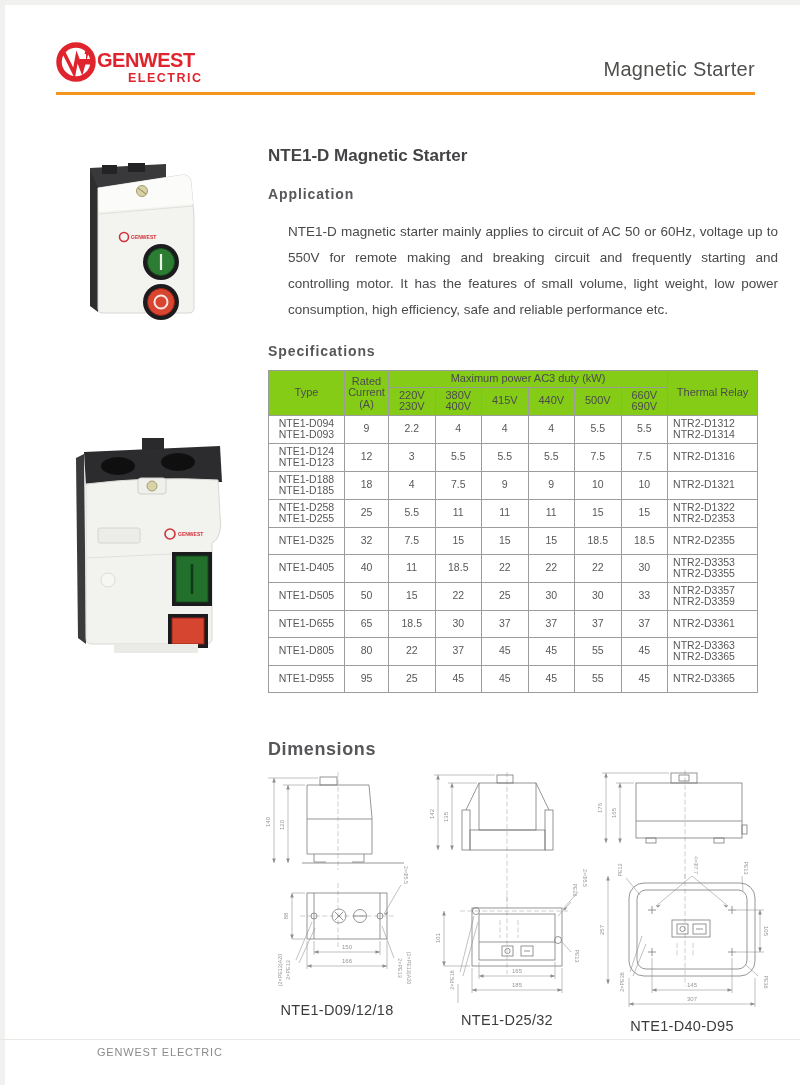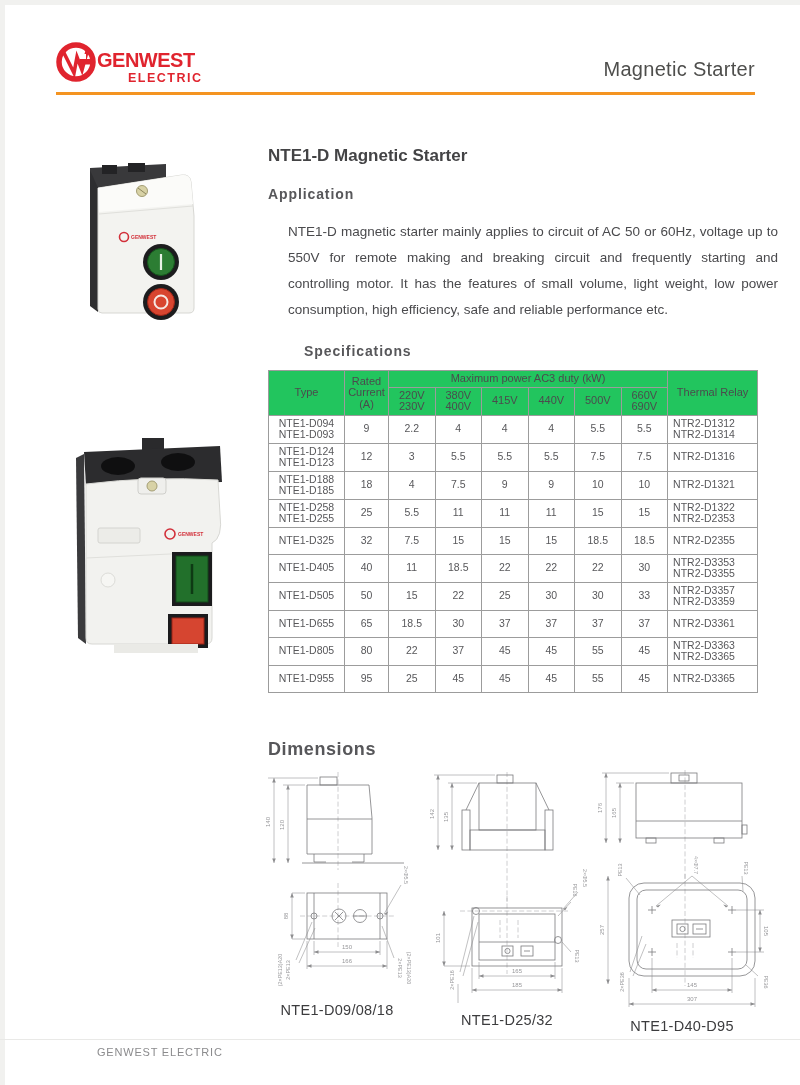--- a/index.html
+++ b/index.html
@@ -11,35 +11,35 @@
   
   .logo{position:absolute;left:54px;top:36px;}
   .doc-title{position:absolute;right:45px;top:58px;font-size:20px;font-weight:normal;
              color:#4e4e4c;letter-spacing:.3px;}
   .header-rule{position:absolute;left:56px;right:45px;top:92px;height:3px;background:#f49421;}
 
   
   .prod-title{position:absolute;left:268px;top:146px;font-size:17px;font-weight:bold;color:#434345;}
   .sec-head{position:absolute;font-size:14px;font-weight:bold;color:#57575a;letter-spacing:.9px;}
   .app-head{left:268px;top:186px;}
-  .spec-head{left:268px;top:343px;margin-left:36px;}
+  .spec-head{left:268px;top:343px;}
   .dim-head{left:268px;top:739px;font-size:18px;letter-spacing:.6px;}
   .app-text{position:absolute;left:268px;top:219px;width:490px;font-size:13.5px;line-height:26px;
             text-align:justify;color:#4a4a4d;margin-left:20px;}
 
   
   .photo1{position:absolute;left:62px;top:158px;}
   .photo2{position:absolute;left:50px;top:436px;}
 
   
   .spec-table{position:absolute;left:268px;top:370px;width:489px;border-collapse:collapse;
               table-layout:fixed;font-size:10.5px;color:#57575a;}
   .spec-table th,.spec-table td{border:1px solid #9c9c9c;text-align:center;padding:2px 1px;
               line-height:11.5px;}
-  .spec-table thead th{background:#22c55e;font-weight:400;font-size:11px;color:#4b4b4d;}
+  .spec-table thead th{background:#84cc16;font-weight:400;font-size:11px;color:#4b4b4d;}
   .spec-table tbody td{height:22px;}
   .pre{white-space:pre-line;}
   col.c-type{width:76px;} col.c-rated{width:44px;} col.c-v{width:46.5px;} col.c-th{width:90px;}
   td.t-th{text-align:left;padding-left:5px;}
 
   
   .fig{position:absolute;text-align:center;}
   .fig1{left:252px;top:770px;width:170px;}
   .fig2{left:422px;top:770px;width:170px;}
   .fig3{left:592px;top:768px;width:180px;}
@@ -344,21 +344,21 @@
         <path class="dl" d="M149,115 L132,144"></path>
         <path class="ah" d="M132,144 l4.2,-2.6 l-1.8,3.6 z"></path>
         <text class="note" transform="rotate(90 146 198)" x="146" y="198" text-anchor="middle">2×PE13</text>
         <text class="note" transform="rotate(90 155 198)" x="155" y="198" text-anchor="middle">(2×PE13)A20</text>
         <path class="dl" d="M142,188 L130,156"></path>
         <text class="note" transform="rotate(-90 38 200)" x="38" y="200" text-anchor="middle">2×PE13</text>
         <text class="note" transform="rotate(-90 30 200)" x="30" y="200" text-anchor="middle">(2×PE13)A20</text>
         <path class="dl" d="M44,190 L60,152 M47,193 L63,158"></path>
       </g>
     </svg>
-    <div class="fig-label">NTE1-D09/08/18</div>
+    <div class="fig-label">NTE1-D09/12/18</div>
   </div>
 
   <div class="fig fig2">
     <svg width="170" height="235" viewBox="0 0 170 235">
       <g>
         <line class="cl" x1="85" y1="2" x2="85" y2="132"></line>
         <rect class="tl" x="75" y="5" width="16" height="8"></rect>
         <rect class="tl" x="57" y="13" width="57" height="47"></rect>
         <line class="tl" x1="57" y1="13" x2="44" y2="40"></line>
         <line class="tl" x1="114" y1="13" x2="127" y2="40"></line>

